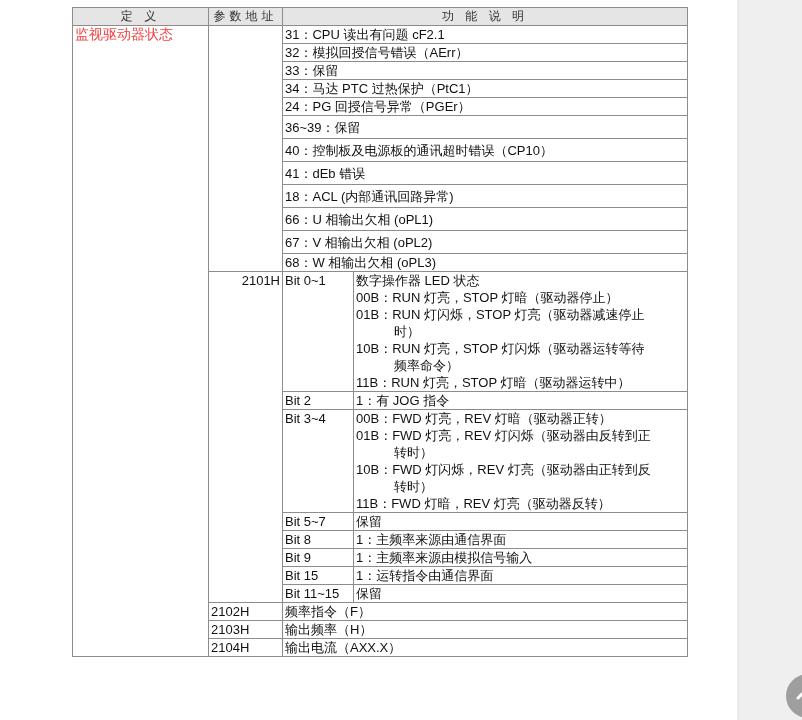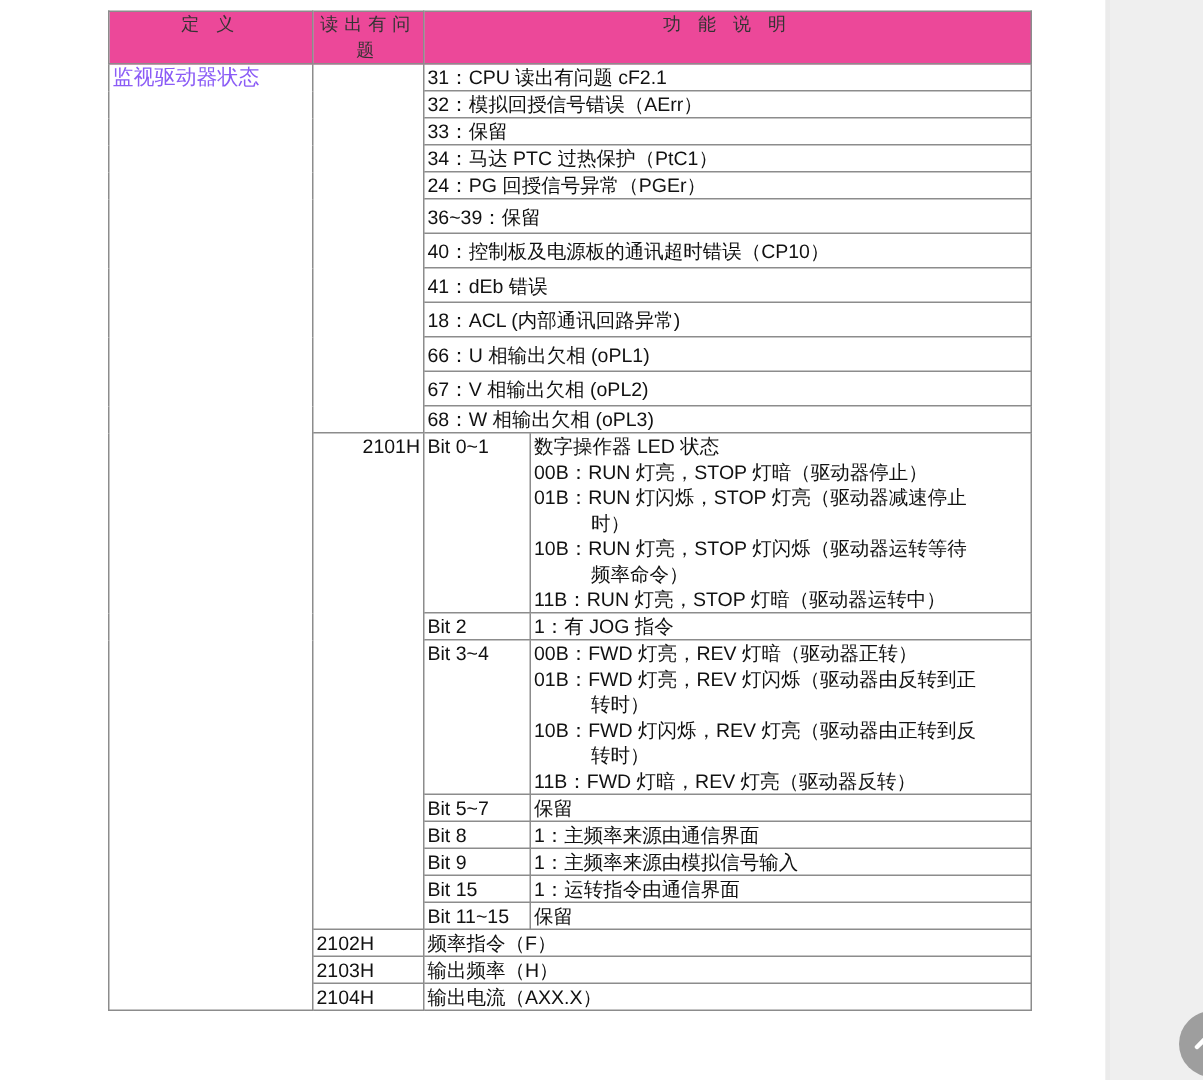--- a/index.html
+++ b/index.html
@@ -23,26 +23,26 @@
   table.spec {
     position:absolute; left:72px; top:7px;
     border-collapse:collapse; table-layout:fixed;
     font-size:13px; line-height:17px;
   }
   table.spec td, table.spec th {
     border:1px solid #8c8c8c; padding:0 2px; vertical-align:top;
     font-weight:normal;
   }
   table.spec th {
-    background:#ec4899; height:17px; line-height:17px; font-size:12px;
+    background:#e5e5e5; height:17px; line-height:17px; font-size:12px;
     text-align:center; color:#333; letter-spacing:4px;
   }
   th.h-addr { letter-spacing:0; }
   td.def-cell {
-    vertical-align:middle; color:#8b5cf6; font-size:14px; padding-left:4px;margin-top:47px;
+    vertical-align:middle; color:#ef4444; font-size:14px; padding-left:4px;margin-top:47px;
   }
   td.addr { text-align:left; }
   td.addr-top { text-align:right; vertical-align:top; padding-top:1px; }
   td.desc { padding-left:2px;margin-top:48px; }
   .row-tall td.desc { height:22px; vertical-align:middle; }
   .line { display:block; }
   .indent { display:block; padding-left:38px; }
 </style>
 </head>
 <body>
@@ -51,21 +51,21 @@
   <table class="spec">
     <colgroup>
       <col style="width:136px">
       <col style="width:74px">
       <col style="width:71px">
       <col style="width:334px">
     </colgroup>
     <thead>
       <tr>
         <th>定 义</th>
-        <th class="h-addr">读出有问题</th>
+        <th class="h-addr">参数地址</th>
         <th colspan="2">功 能 说 明</th>
       </tr>
     </thead>
     <tbody>
       <tr>
         <td class="def-cell" rowspan="29">监视驱动器状态</td>
         <td rowspan="12"></td>
         <td colspan="2" class="desc">31：CPU 读出有问题 cF2.1</td>
       </tr>
       <tr>

